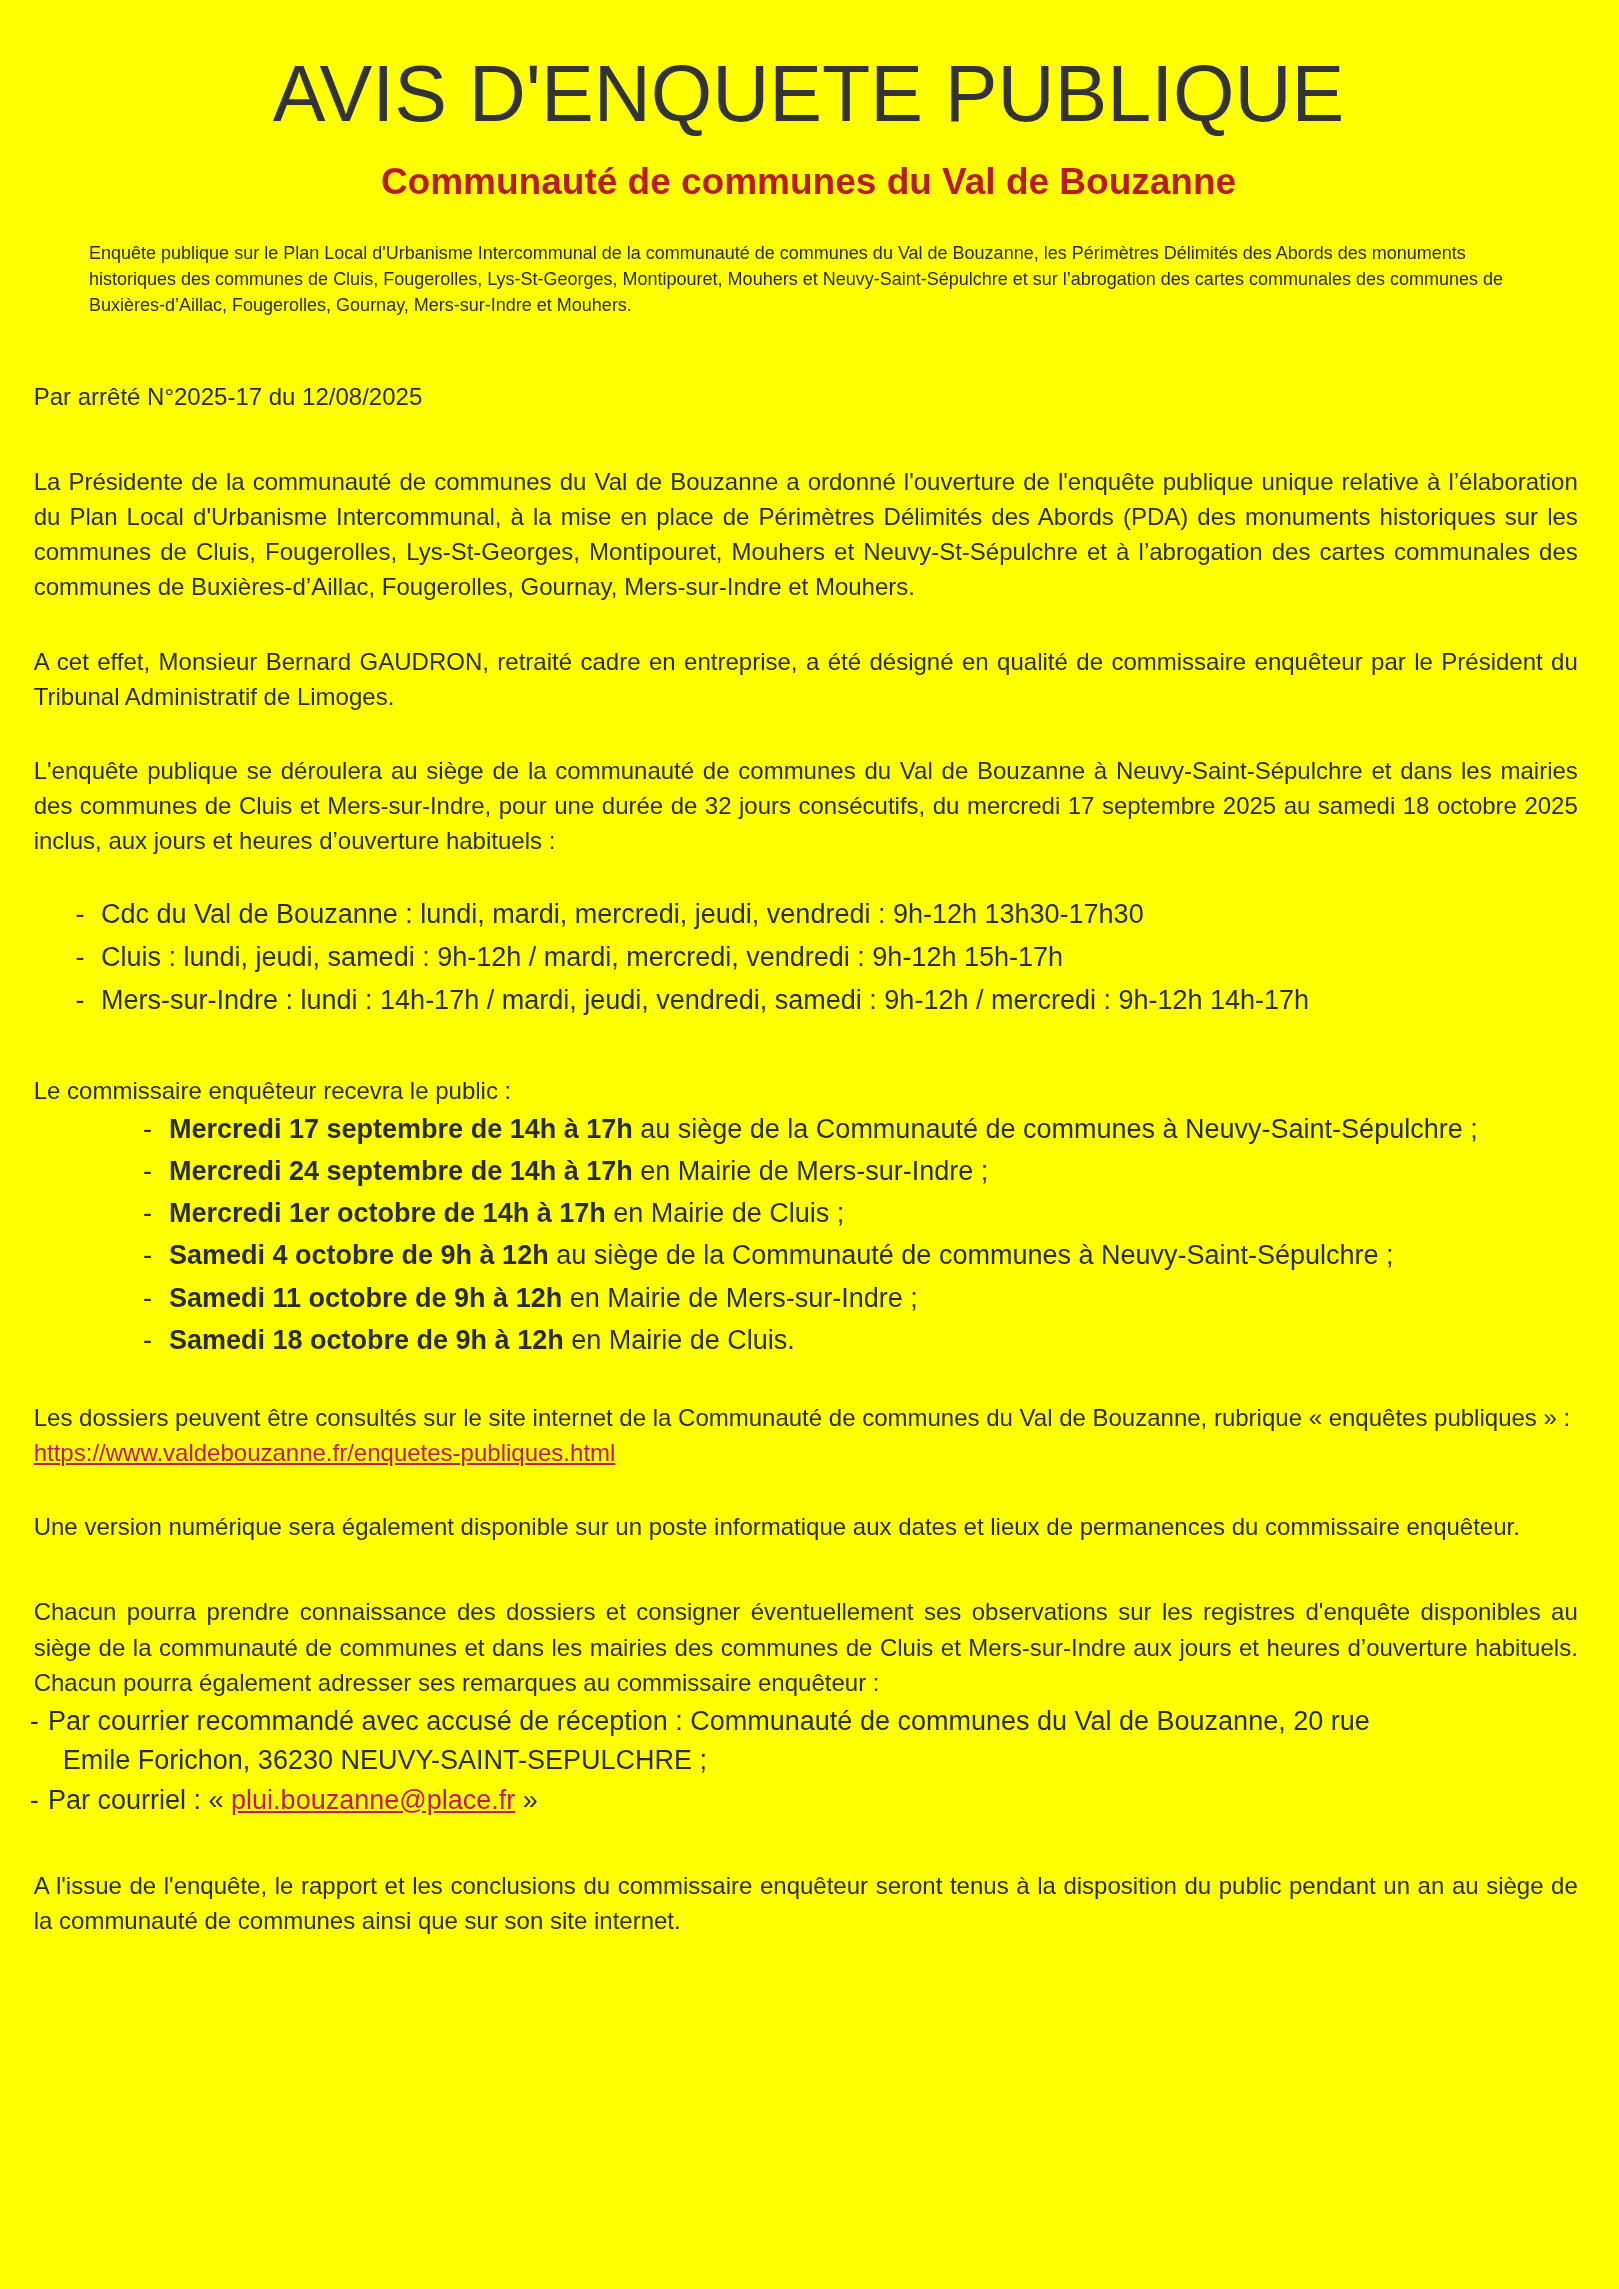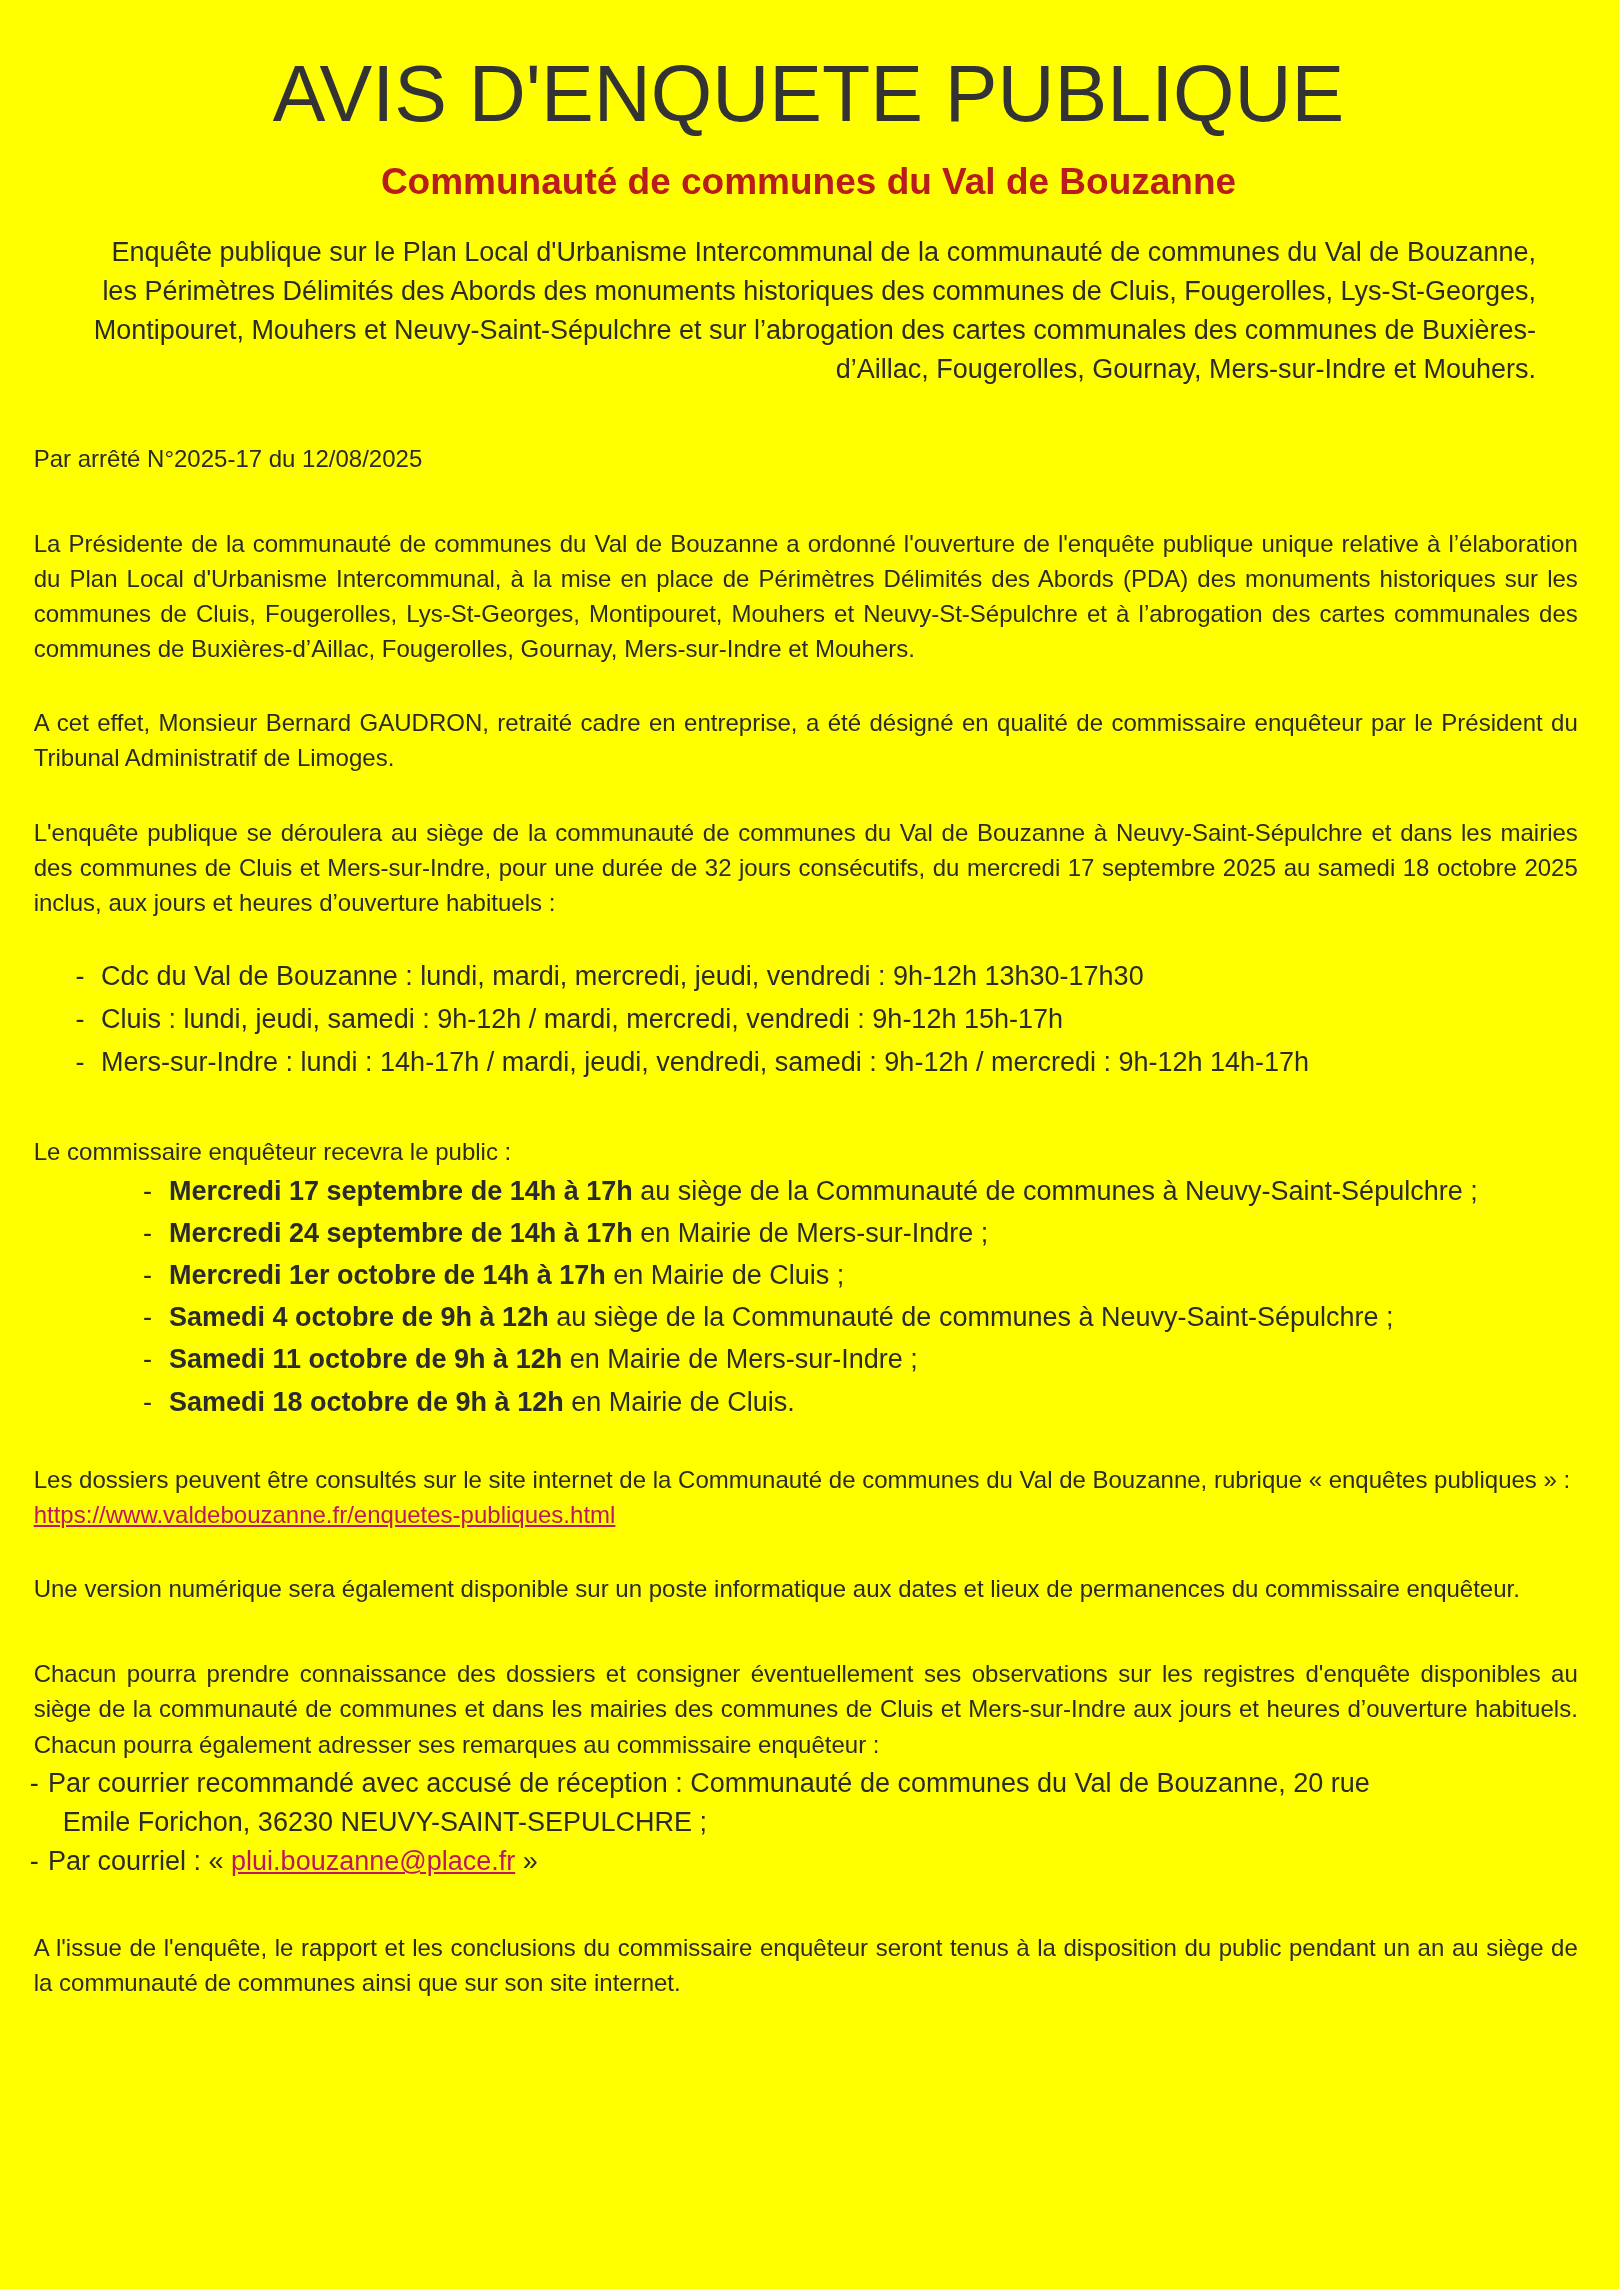--- a/index.html
+++ b/index.html
@@ -35,24 +35,24 @@
   }
   .doc-subtitle {
     text-align: center;
     font-size: 37px;
     font-weight: bold;
     color: #b91c1c;
     margin: 0;
     padding-top: 28px;
   }
   .intro {
-    text-align: right;
-    font-size: 27px;
+    text-align: left;
+    font-size: 18px;
     line-height: 1.44;
-    margin: 4px;
+    margin: 12px;
     padding: 26px 49px 0 49px;
   }
   .para {
     font-size: 24px;
     line-height: 1.465;
     text-align: justify;
     margin: 2px;
     padding: 0 9.2px 0 3.7px;
   }
   .para.left {

